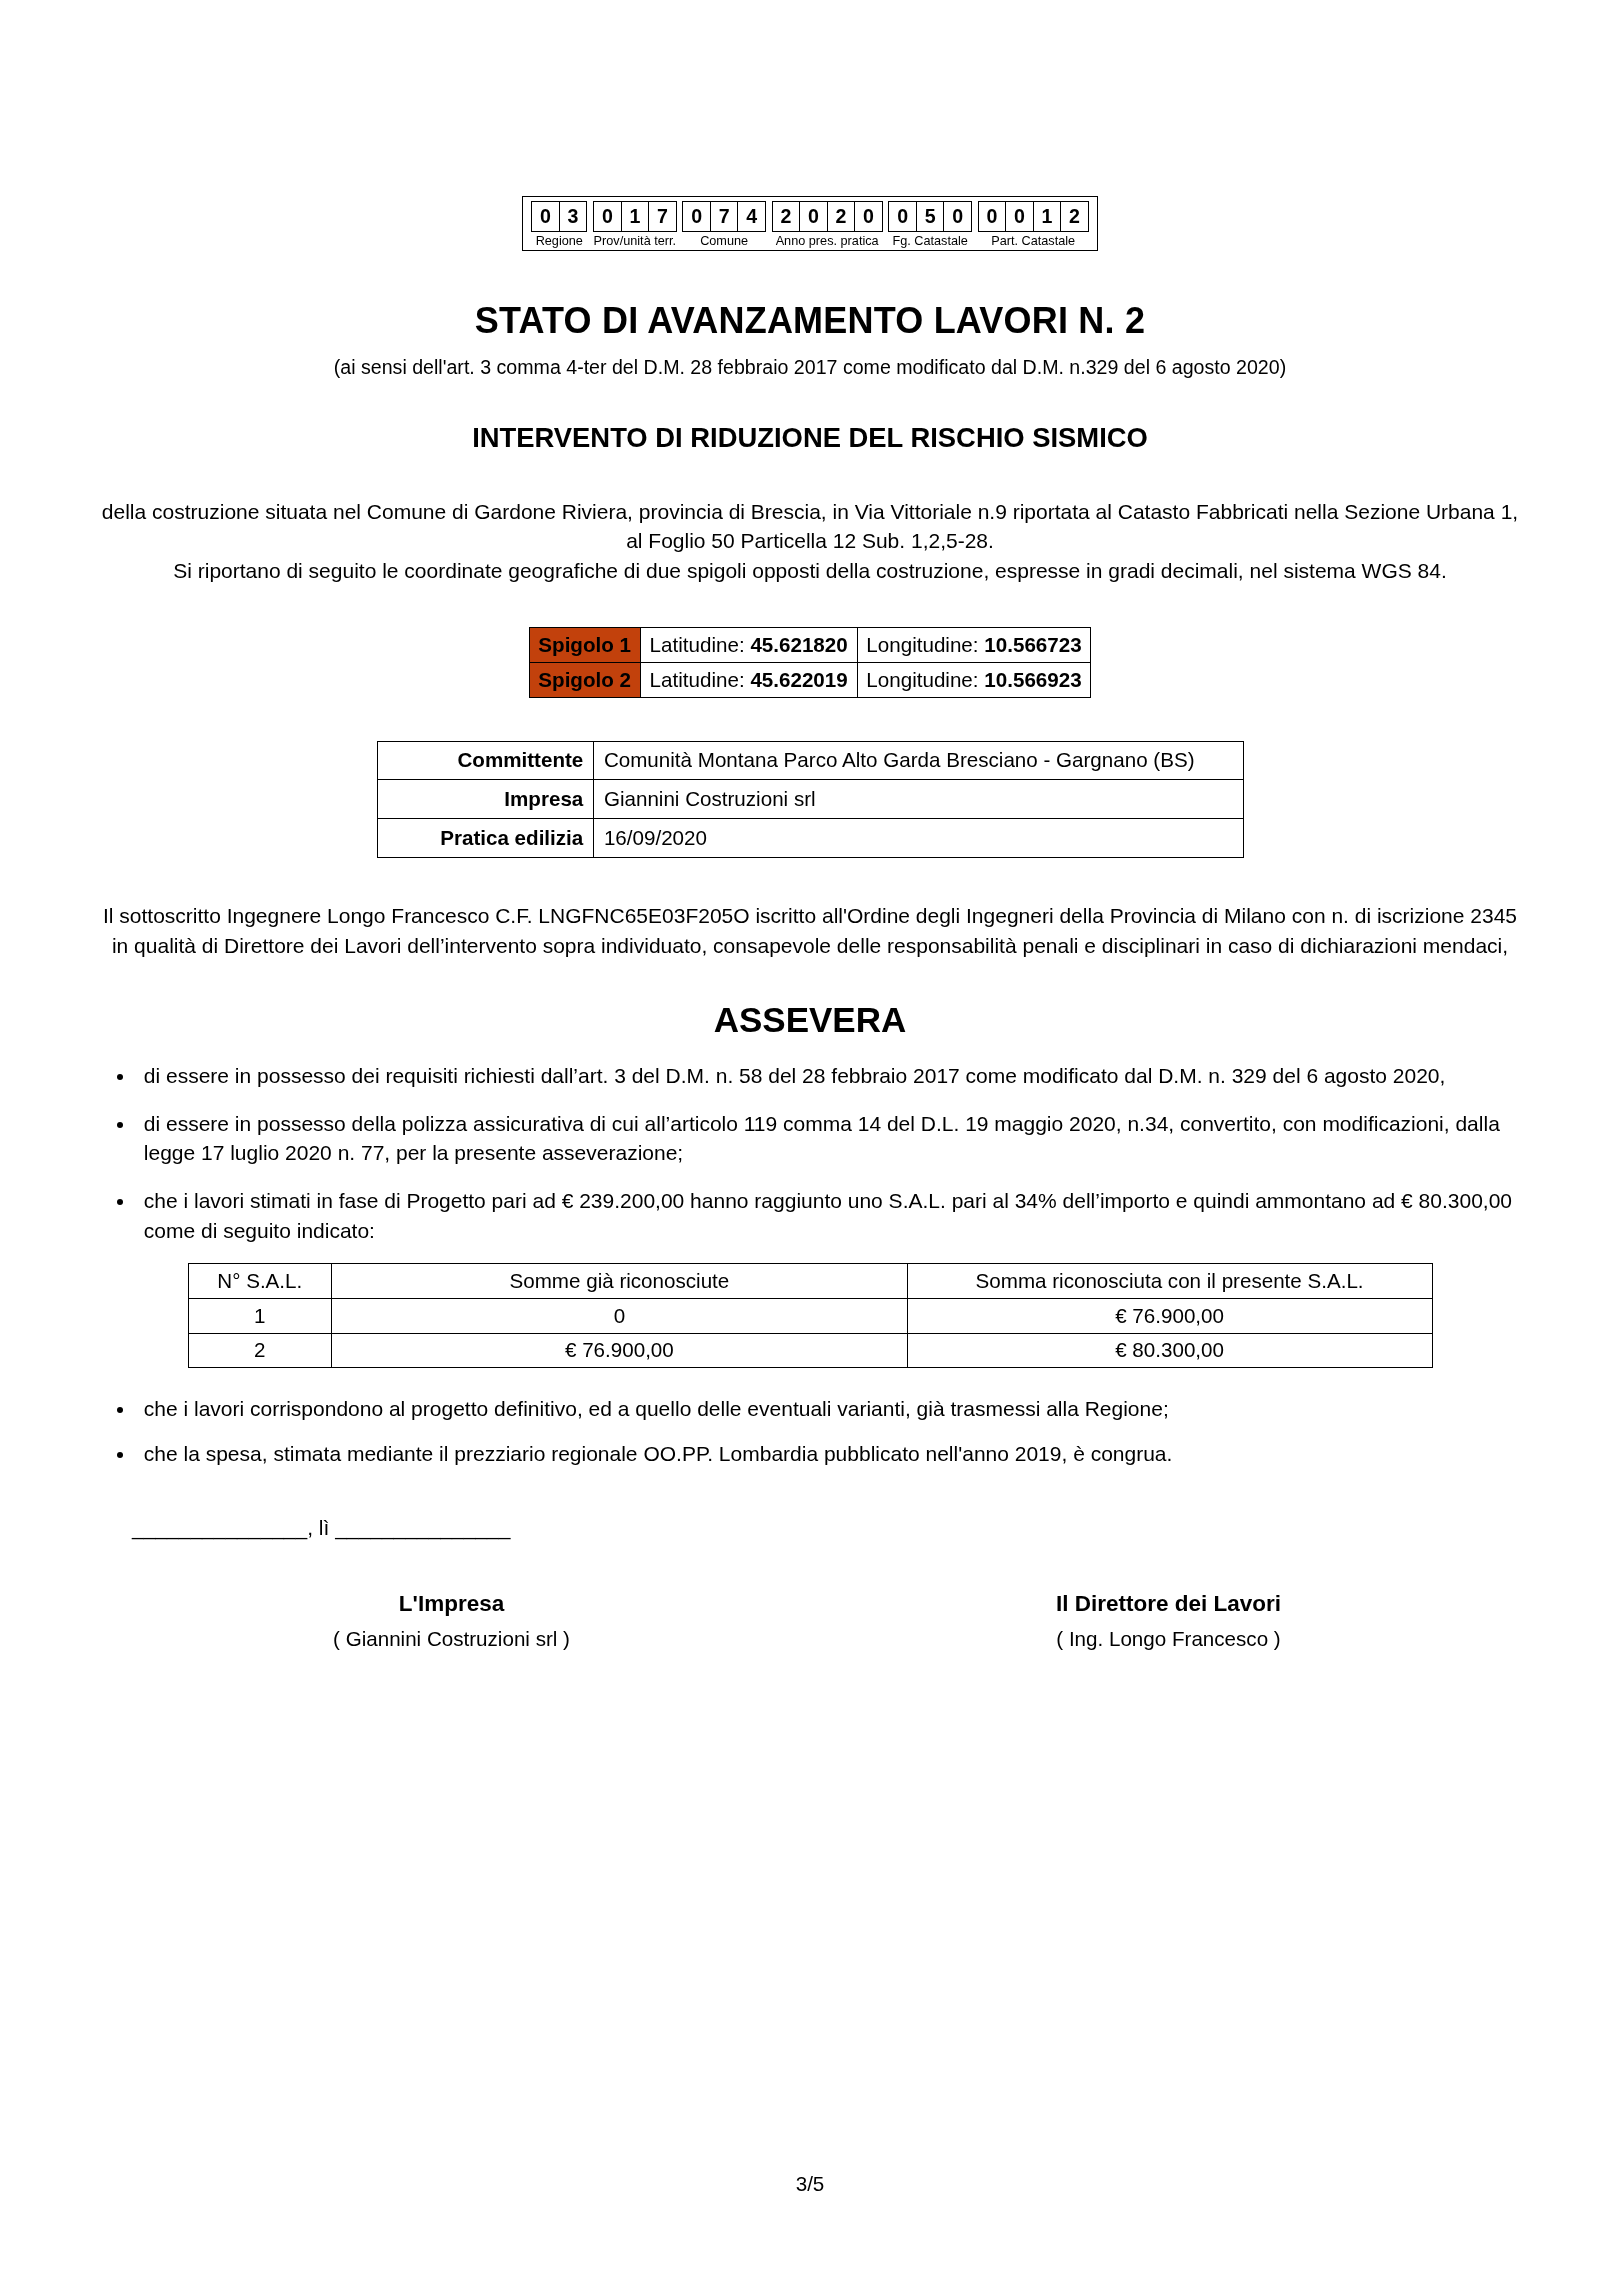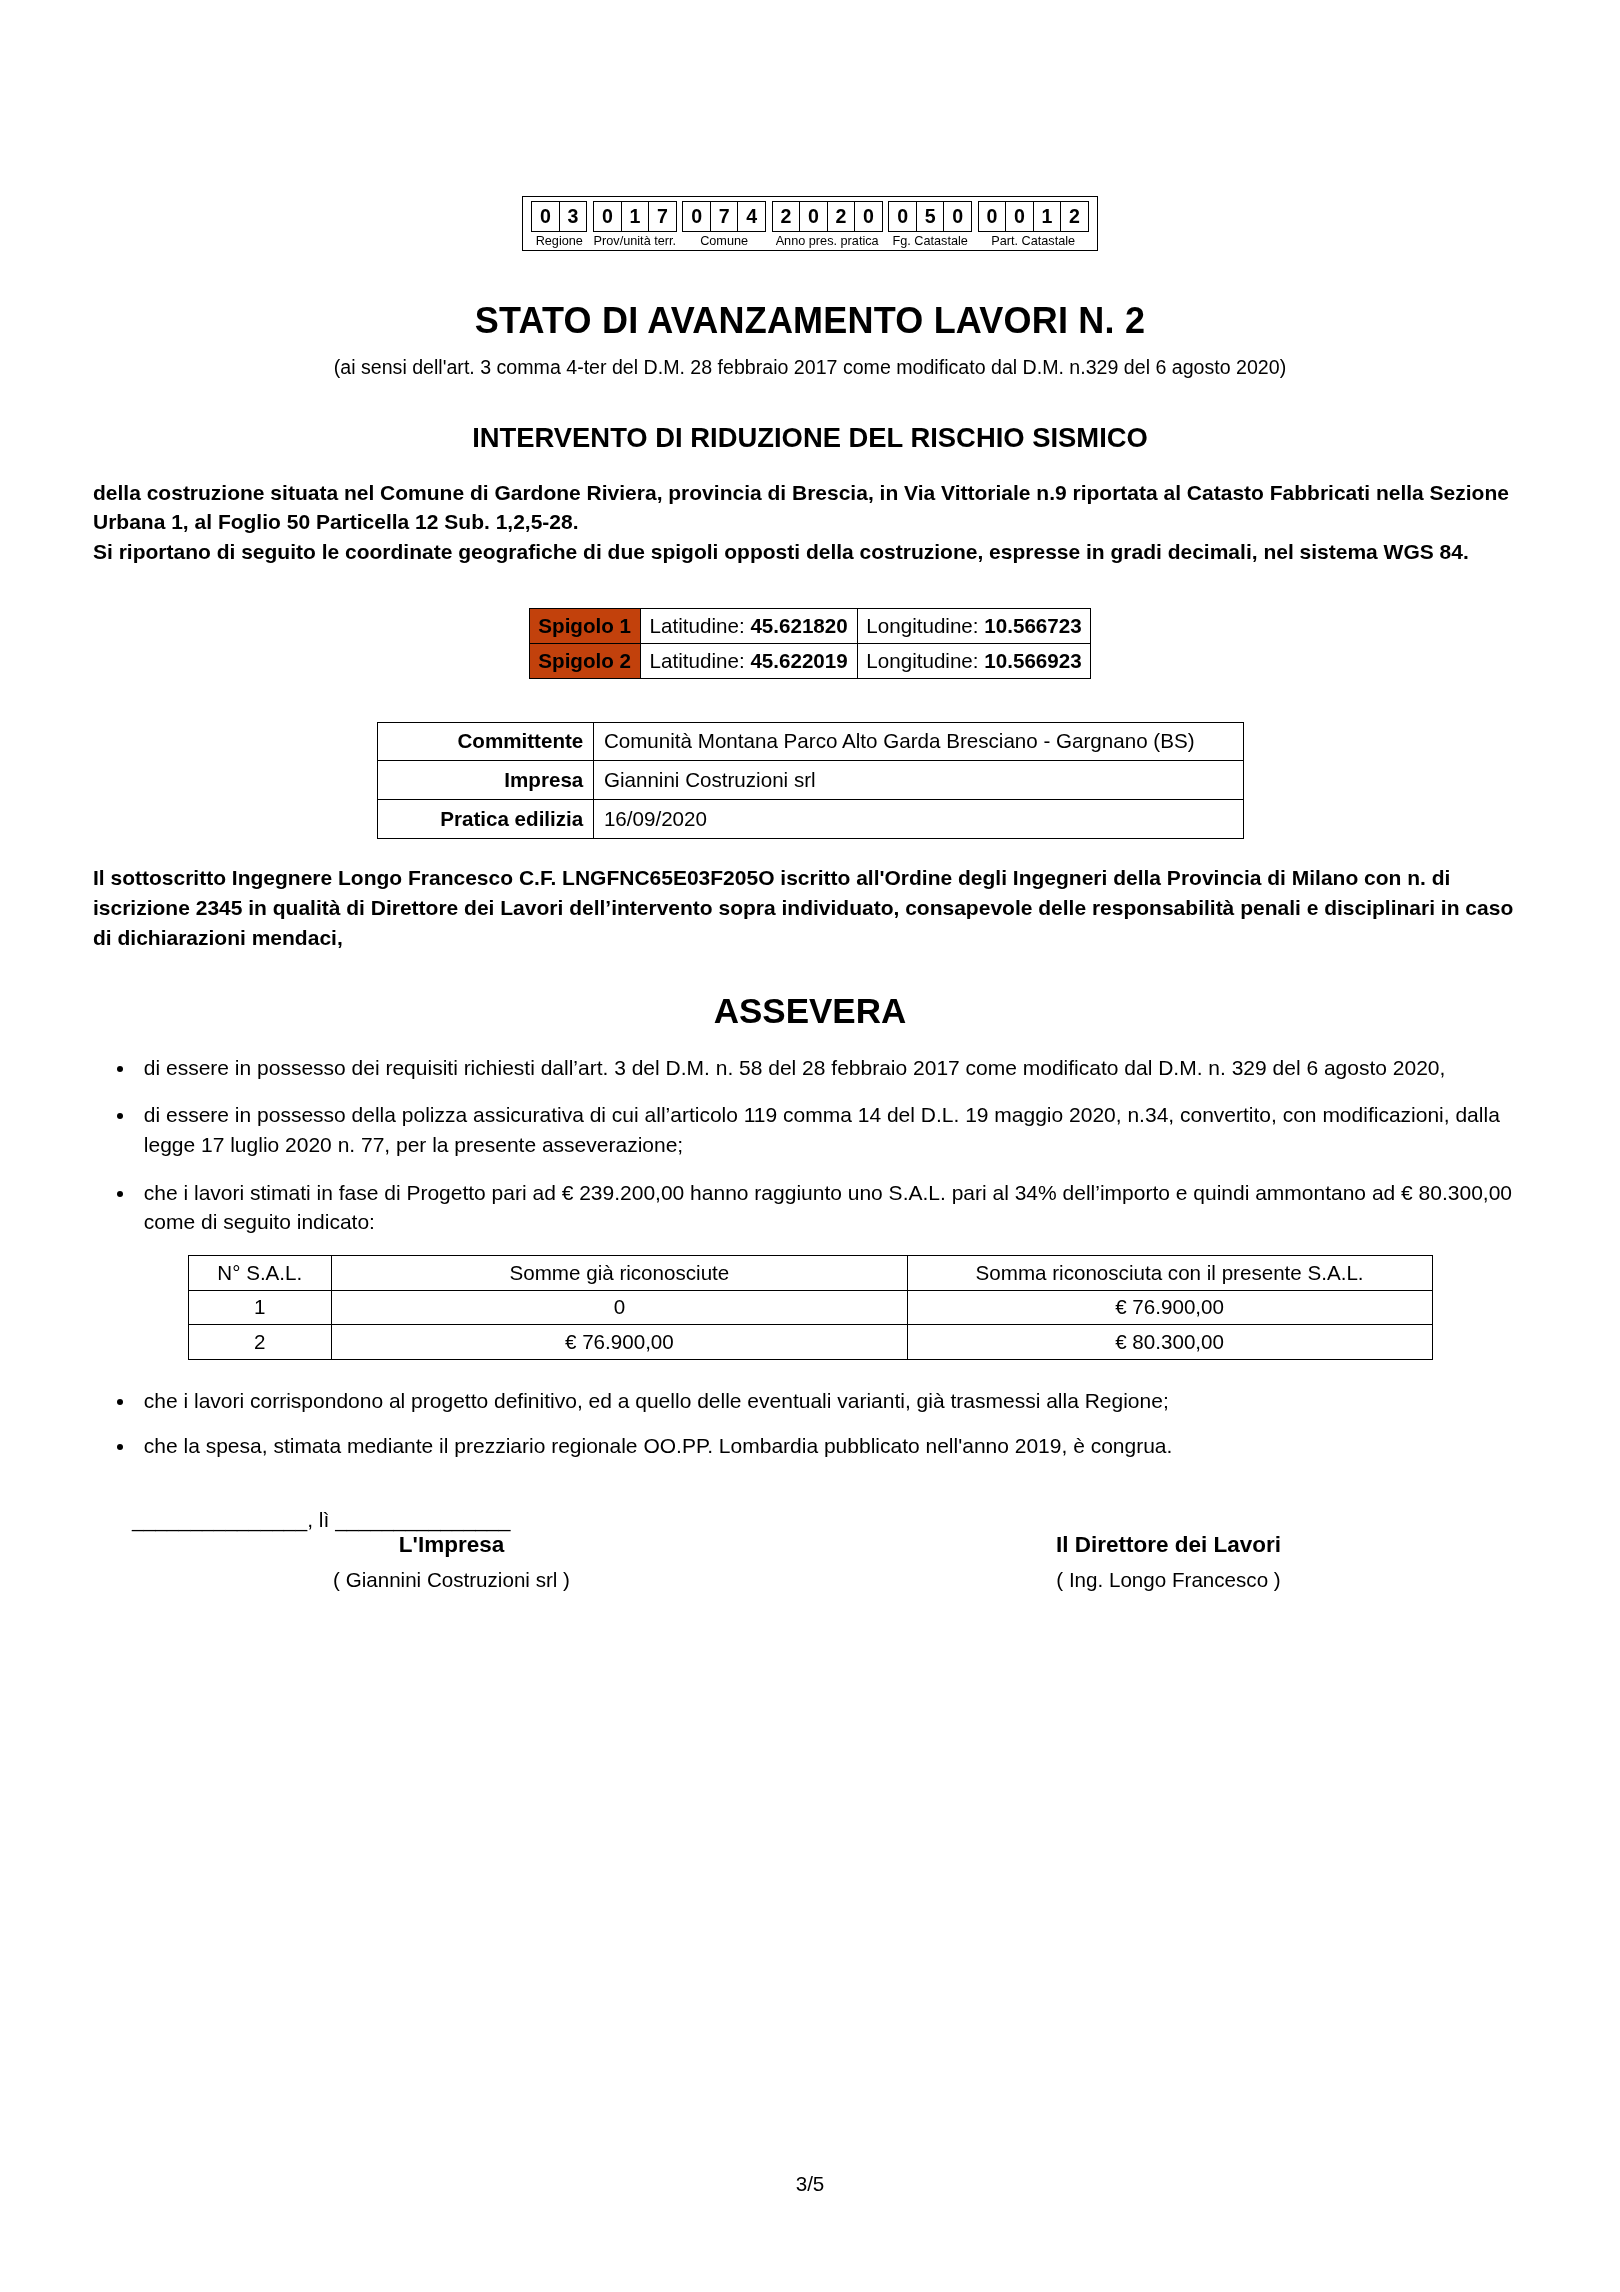--- a/index.html
+++ b/index.html
@@ -87,23 +87,22 @@
   h2.doc-section {
     text-align: center;
     font-size: 27.4px;
     font-weight: bold;
     margin: 43px 0 0 0;
   }
 
   p.body-text {
     font-size: 21px;
     line-height: 1.42;
-    margin: 24px 0 0 0;
-    text-align: left;
-    font-weight: bold;
+    margin: 43px 0 0 0;
+    text-align: center;
   }
   p.body-text.tight { margin-top: 0; }
 
   
   .coord-table-wrap {
     display: flex;
     justify-content: center;
     margin-top: 41px;
   }
   table.coord-table {
@@ -193,20 +192,21 @@
     padding-left: 7.8px;
   }
 
   .date-line {
     margin: 47px 0 0 39px;
     font-size: 21px;
     letter-spacing: 0px;
   }
   .sig-row {
     display: flex;
+    margin-top: 51px;
   }
   .sig-col {
     flex: 1;
     text-align: center;
   }
   .sig-title {
     font-size: 22.5px;
     font-weight: bold;
   }
   .sig-name {

